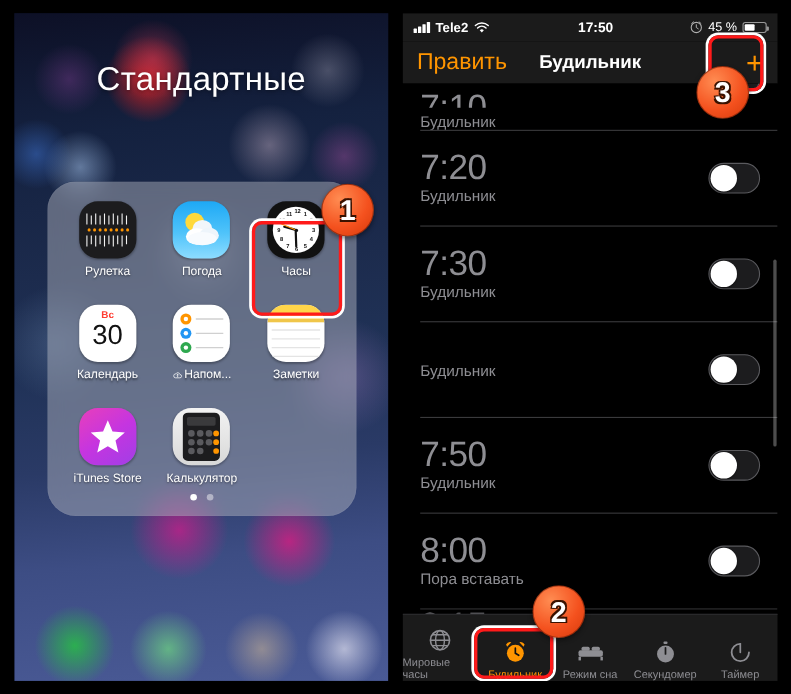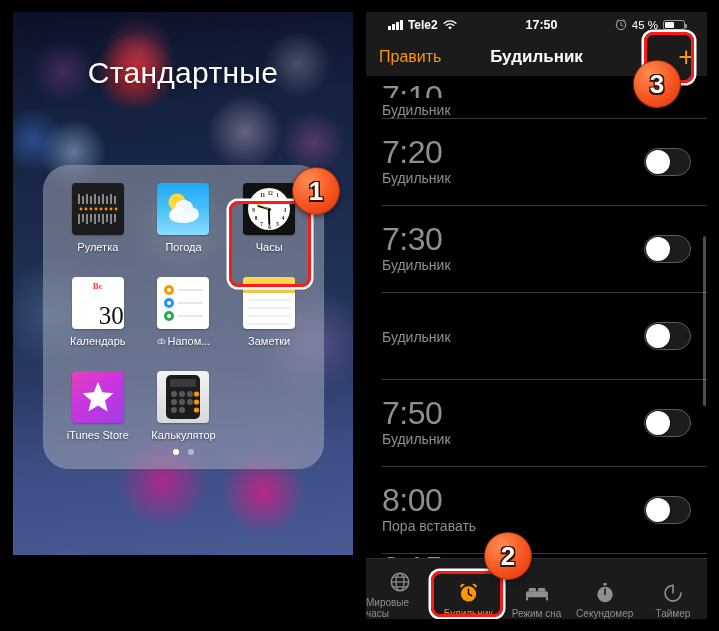--- a/index.html
+++ b/index.html
@@ -7,21 +7,21 @@
     width: 719px; height: 631px;
     background: #000;
     font-family: "Liberation Sans", "DejaVu Sans", sans-serif;
     overflow: hidden;
   }
   .root { position: relative; width: 719px; height: 631px; background: #000; }
 
   
   .left-phone {
     position: absolute; left: 13px; top: 12px;
-    width: 340px; height: 543px;
+    width: 340px; height: 607px;
     overflow: hidden;
     background: #0b0f22;
   }
   .wallpaper {
     position: absolute; inset: 0;
     background:
       radial-gradient(circle 52px at 126px 42px, rgba(210,60,90,.50), rgba(210,60,90,0) 70%),
       radial-gradient(circle 46px at 50px 60px, rgba(120,60,140,.45), rgba(120,60,140,0) 70%),
       radial-gradient(circle 58px at 122px 60px, rgba(230,35,35,.88), rgba(230,35,35,0) 68%),
       radial-gradient(circle 48px at 285px 52px, rgba(150,150,170,.42), rgba(150,150,170,0) 70%),
@@ -57,24 +57,23 @@
   }
   .app-grid {
     position: absolute; left: 12px; top: 18px;
     width: 257px;
     display: grid;
     grid-template-columns: repeat(3, 1fr);
     row-gap: 24px;
   }
   .app { display: flex; flex-direction: column; align-items: center; }
   .app-ico {
-    width: 52px; height: 52px; border-radius: 4px;
+    width: 52px; height: 52px; border-radius: 17px;
     position: relative; overflow: hidden;
     box-shadow: 0 1px 2px rgba(0,0,0,.28);
-    font-family: Liberation Serif, serif;
   }
   .app-lbl {
     margin-top: 6px; color: #fff; font-size: 11px;
     text-shadow: 0 1px 2px rgba(0,0,0,.55); white-space: nowrap;
     display: flex; align-items: center; gap: 2px;
   }
   .dots {
     position: absolute; left: 0; right: 0; bottom: 14px;
     display: flex; justify-content: center; gap: 9px;
   }
@@ -101,39 +100,39 @@
   .pivot { position:absolute; left:50%; top:50%; width:3px;height:3px;margin:-1.5px 0 0 -1.5px;border-radius:50%;background:#111; }
 
   
   .right-phone {
     position: absolute; left: 366px; top: 12px;
     width: 341px; height: 607px;
     background: #000; overflow: hidden;
   }
   .statusbar {
     height: 26px; background: #1b1b1b;
-    display: flex; align-items: center; padding: 0 22px;
+    display: flex; align-items: center; padding: 0 10px;
     color: #fff; font-size: 12px; font-weight: 700;
     position: relative;
   }
   .sb-left { display:flex; align-items:center; gap:5px; }
   .sb-center { position:absolute; left:10px; right:0; text-align:center; font-size:12.5px; font-weight:700;}
   .sb-right { margin-left:auto; display:flex; align-items:center; gap:5px; font-weight:400; font-size:11.5px; }
   .bars { display:flex; align-items:flex-end; gap:1.5px; height:9px; }
   .bars i { width:2.6px; background:#fff; border-radius:.5px; display:block; }
   .batt { width:22px; height:10px; border:1px solid rgba(255,255,255,.55); border-radius:2.5px; position:relative; }
   .batt:after{content:"";position:absolute;right:-3px;top:3px;width:1.6px;height:4px;background:rgba(255,255,255,.55);border-radius:0 1px 1px 0;}
   .batt i{ position:absolute; left:1px; top:1px; bottom:1px; width:45%; background:#fff; border-radius:1px; display:block;}
 
   .navbar {
     height: 38px; background: #1b1b1b;
     display: flex; align-items: center; padding: 0 13px;
     position: relative;
   }
-  .nav-edit { color:#ff9500; font-size:16px; }
+  .nav-edit { color:#ff9500; font-size:21px; }
   .nav-title { position:absolute; left:0; right:0; text-align:center; color:#fff; font-size:17px; font-weight:700;}
   .nav-plus { margin-left:auto; color:#ff9500; font-size:27px; line-height:1; font-weight:300; position:relative; z-index:2;}
 
   .alarm-list { position: relative; height: 482px; overflow: hidden; background: #000; }
   .alarm-row {
     position: relative; height: 87px;
     padding: 0 16px; background: #000;
     display: flex; align-items: center;
   }
   .alarm-row + .alarm-row:before,
@@ -259,21 +258,21 @@
               <span class="hand s"></span>
               <span class="pivot"></span>
             </div>
           </div>
           <div class="app-lbl">Часы</div>
         </div>
 
         <div class="app">
           <div class="app-ico ico-cal">
             <div style="text-align:center;padding-top:4px;color:#ff3b30;font-size:9px;font-weight:700;">Вс</div>
-            <div style="text-align:right;color:#111;font-size:25px;font-weight:300;line-height:1;margin-top:12px;">30</div>
+            <div style="text-align:center;color:#111;font-size:25px;font-weight:300;line-height:1;margin-top:2px;">30</div>
           </div>
           <div class="app-lbl">Календарь</div>
         </div>
 
         <div class="app">
           <div class="app-ico ico-rem">
             <svg width="52" height="52" viewBox="0 0 52 52">
               <circle cx="12" cy="13" r="5" fill="#ff9500"></circle>
                 <circle cx="12" cy="13" r="2" fill="#fff"></circle>
               <circle cx="12" cy="26" r="5" fill="#2196f3"></circle>

